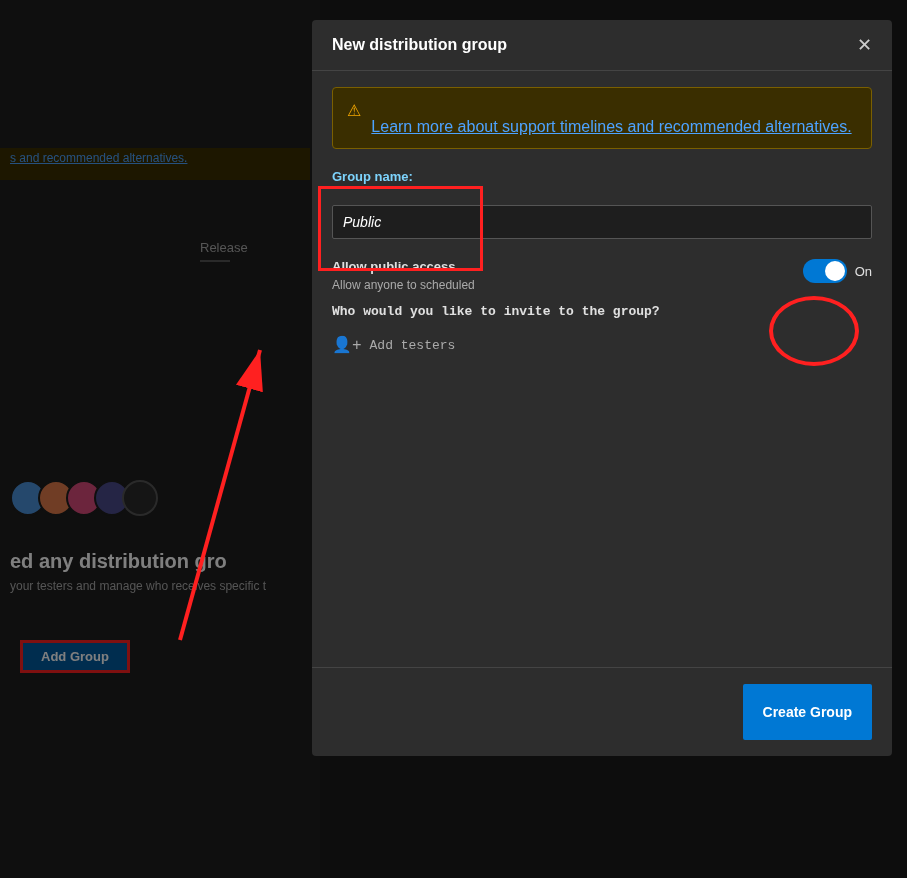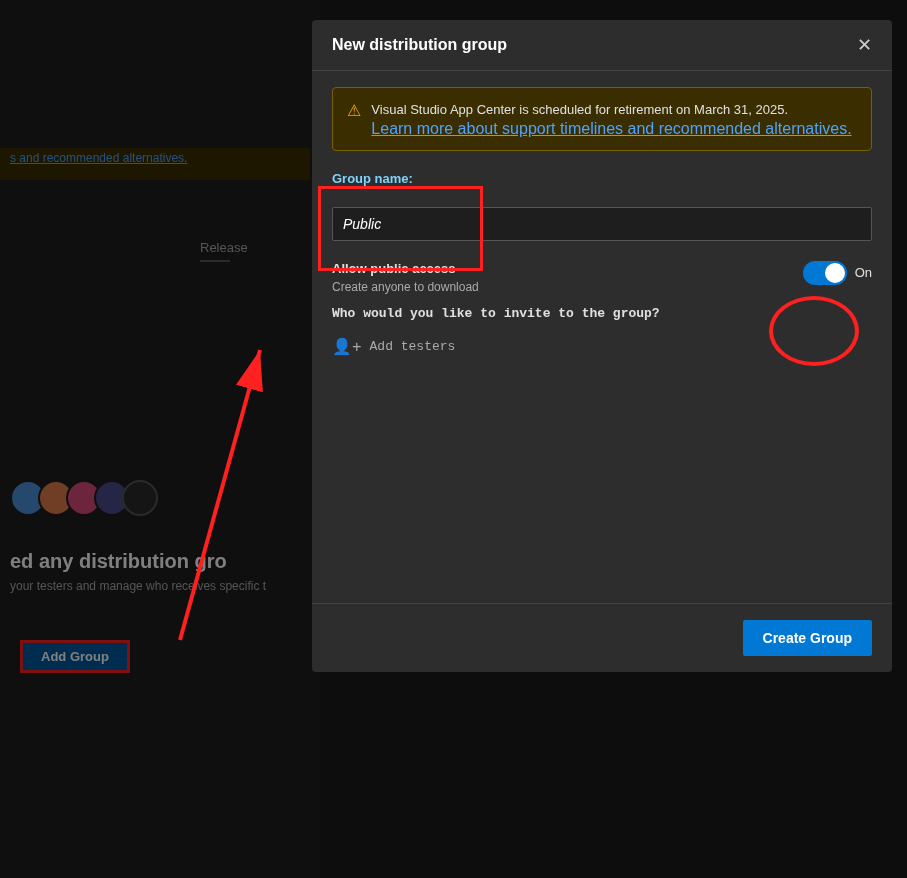--- a/index.html
+++ b/index.html
@@ -152,21 +152,21 @@
       background: rgba(0,0,0,0.5);
       z-index: 5;
     }
 
     
     .modal {
       position: absolute;
       top: 20px;
       left: 312px;
       width: 580px;
-      height: 652px;
+      height: 736px;
       background: #2d2d2d;
       z-index: 6;
       border-radius: 4px;
       display: flex;
       flex-direction: column;
     }
 
     .modal-header {
       display: flex;
       align-items: center;
@@ -338,21 +338,21 @@
       padding: 16px 20px;
       display: flex;
       justify-content: flex-end;
       border-top: 1px solid #444;
     }
 
     .create-group-btn {
       background: #0078d4;
       color: #fff;
       border: none;
-      padding: 10px 20px;
+      padding: 20px 20px;
       font-size: 14px;
       font-weight: 600;
       cursor: pointer;
       border-radius: 2px;
     }
   </style>
 </head>
 <body>
 
 <div class="bg-content"></div>
@@ -385,35 +385,34 @@
   <div class="modal-header">
     <span class="modal-title">New distribution group</span>
     <button class="modal-close">✕</button>
   </div>
 
   <div class="modal-body">
 
     <div class="warning-banner">
       <span class="warning-icon">⚠</span>
       <div>
-        <span class="warning-text">Visual Studio App Center is scheduled for retirement on March 31, 2025.</span>
         <br>
         <a class="warning-link">Learn more about support timelines and recommended alternatives.</a>
       </div>
     </div>
 
     <div class="form-group">
       <label class="form-label">Group name:</label>
       <input class="form-input" type="text" value="Public" placeholder="Enter group name" style="">
     </div>
 
     <div class="access-row">
       <div class="access-info">
         <div class="access-title">Allow public access</div>
-        <div class="access-subtitle">Create anyone to download</div>
+        <div class="access-subtitle">Allow anyone to scheduled</div>
       </div>
       <div class="toggle-container">
         <div class="toggle">
           <div class="toggle-knob"></div>
         </div>
         <span class="toggle-label">On</span>
       </div>
     </div>
 
     <div class="invite-section">

